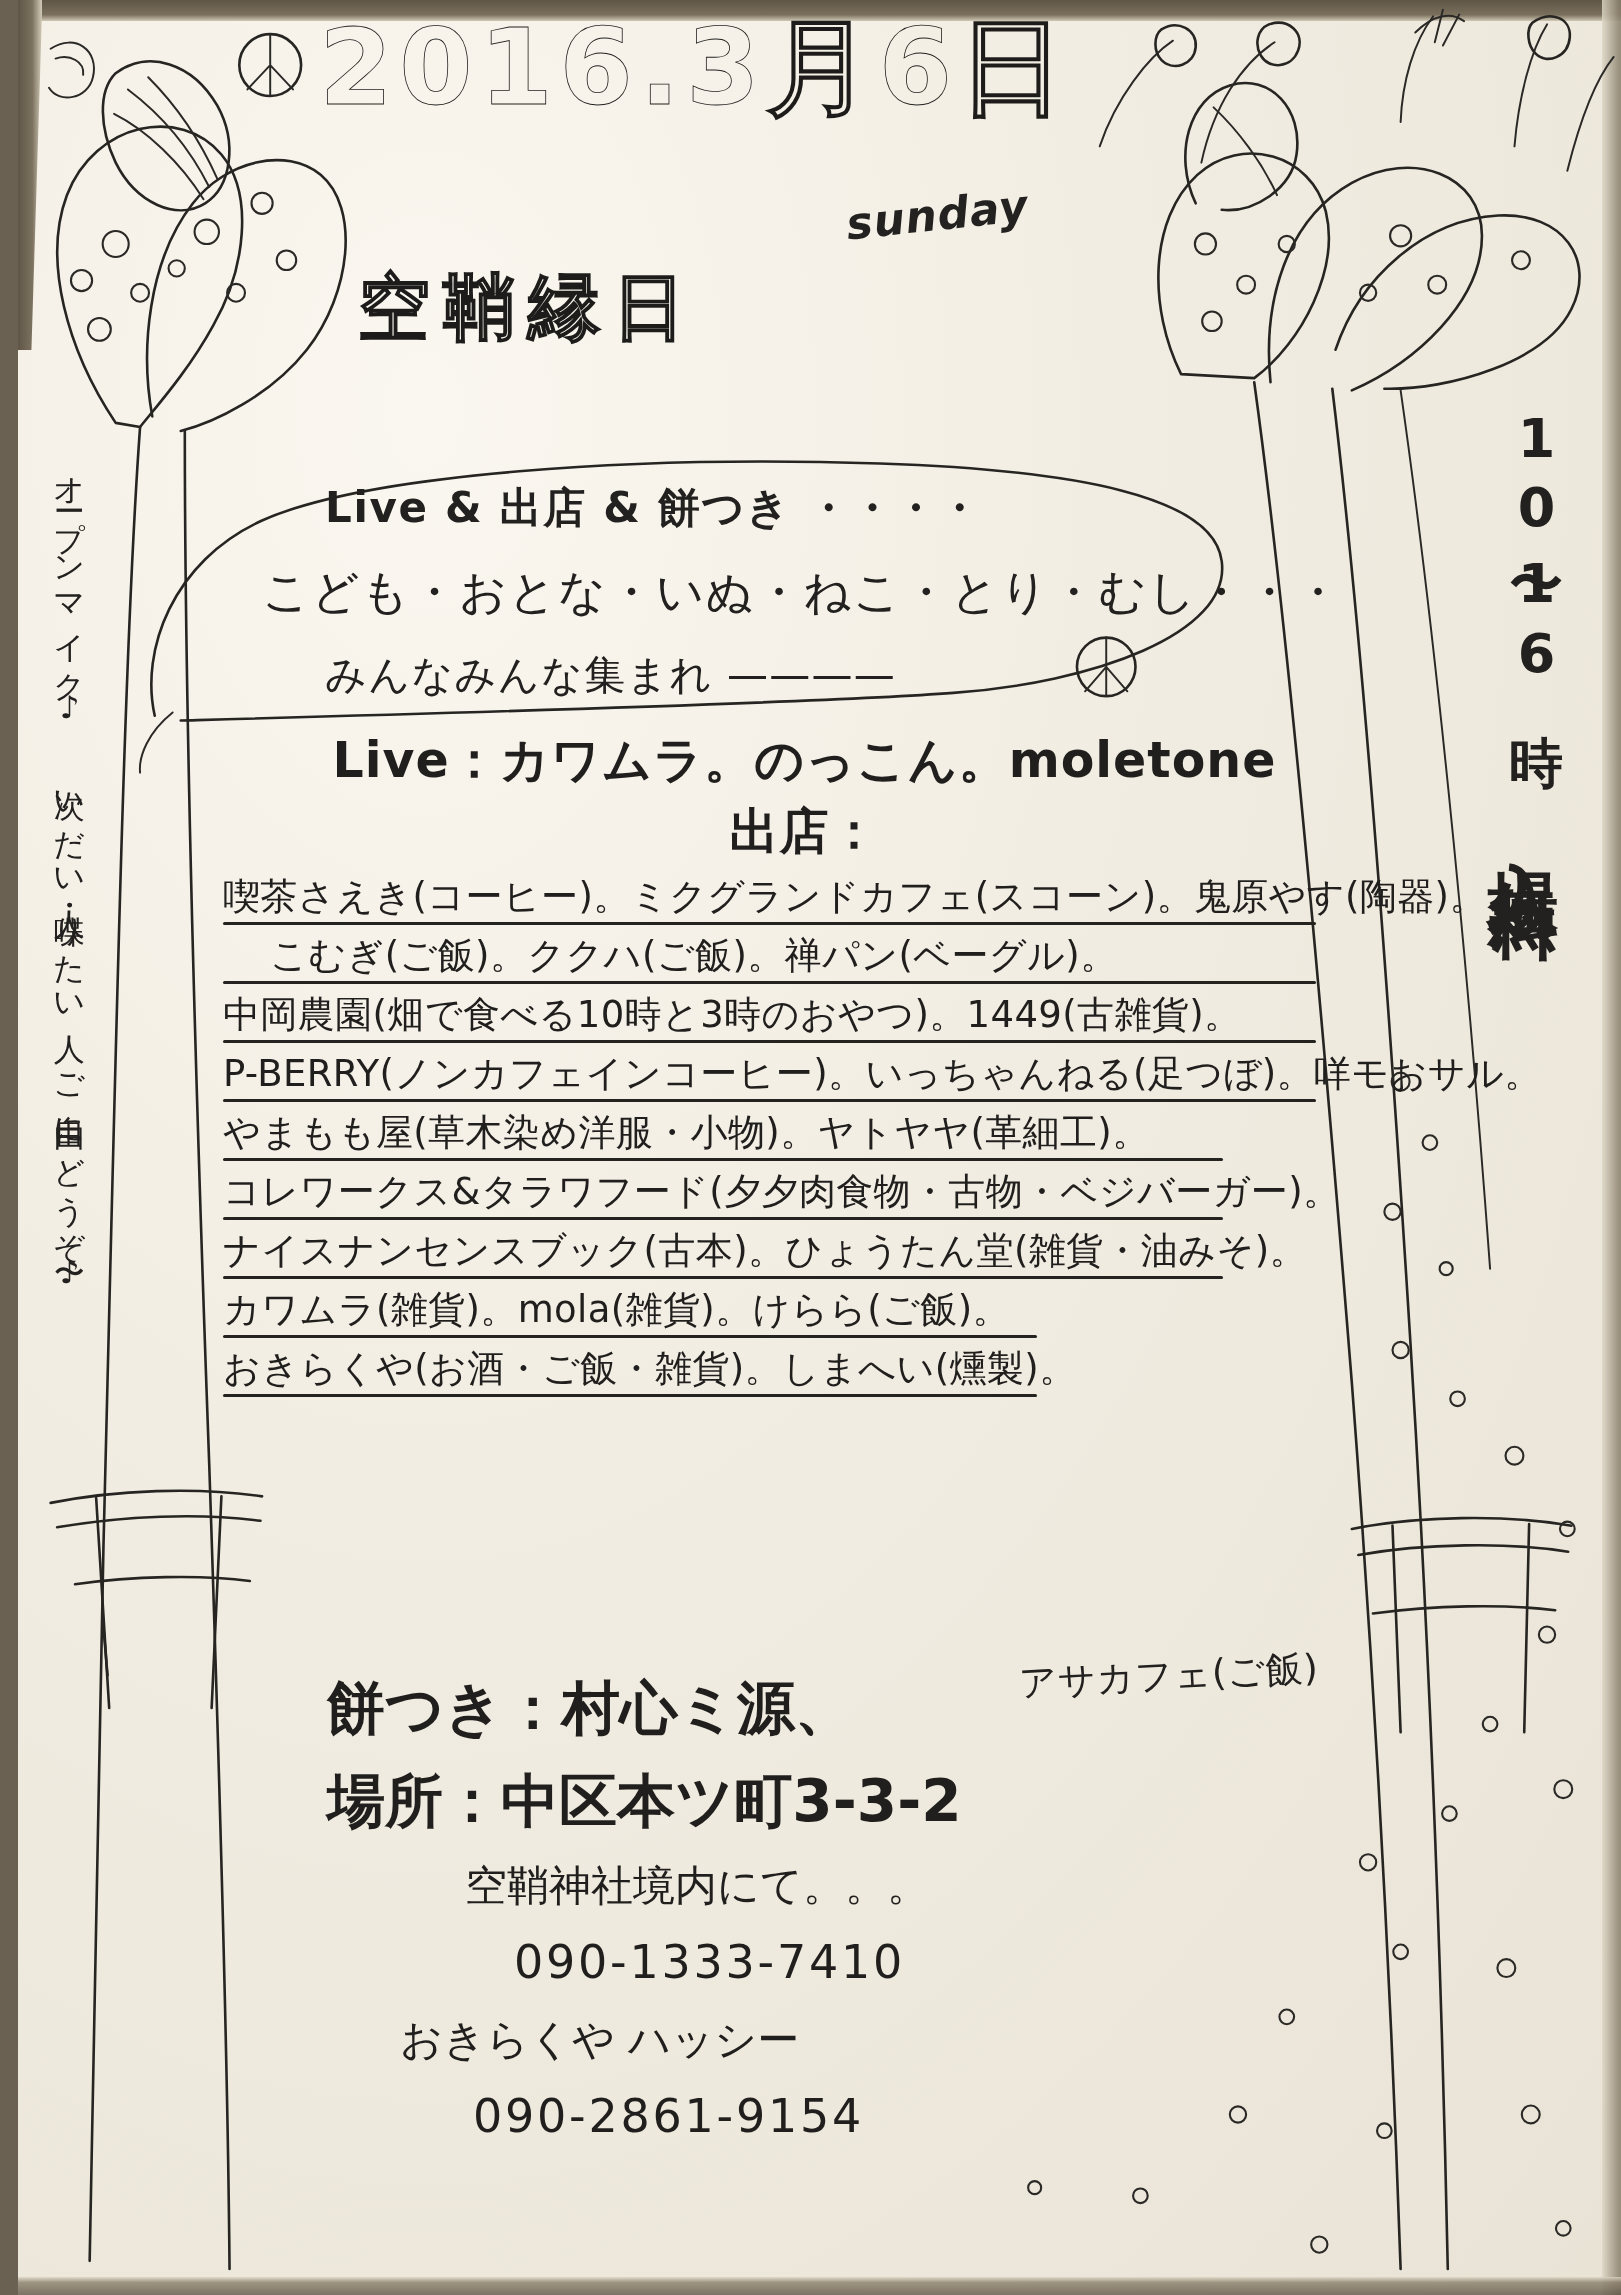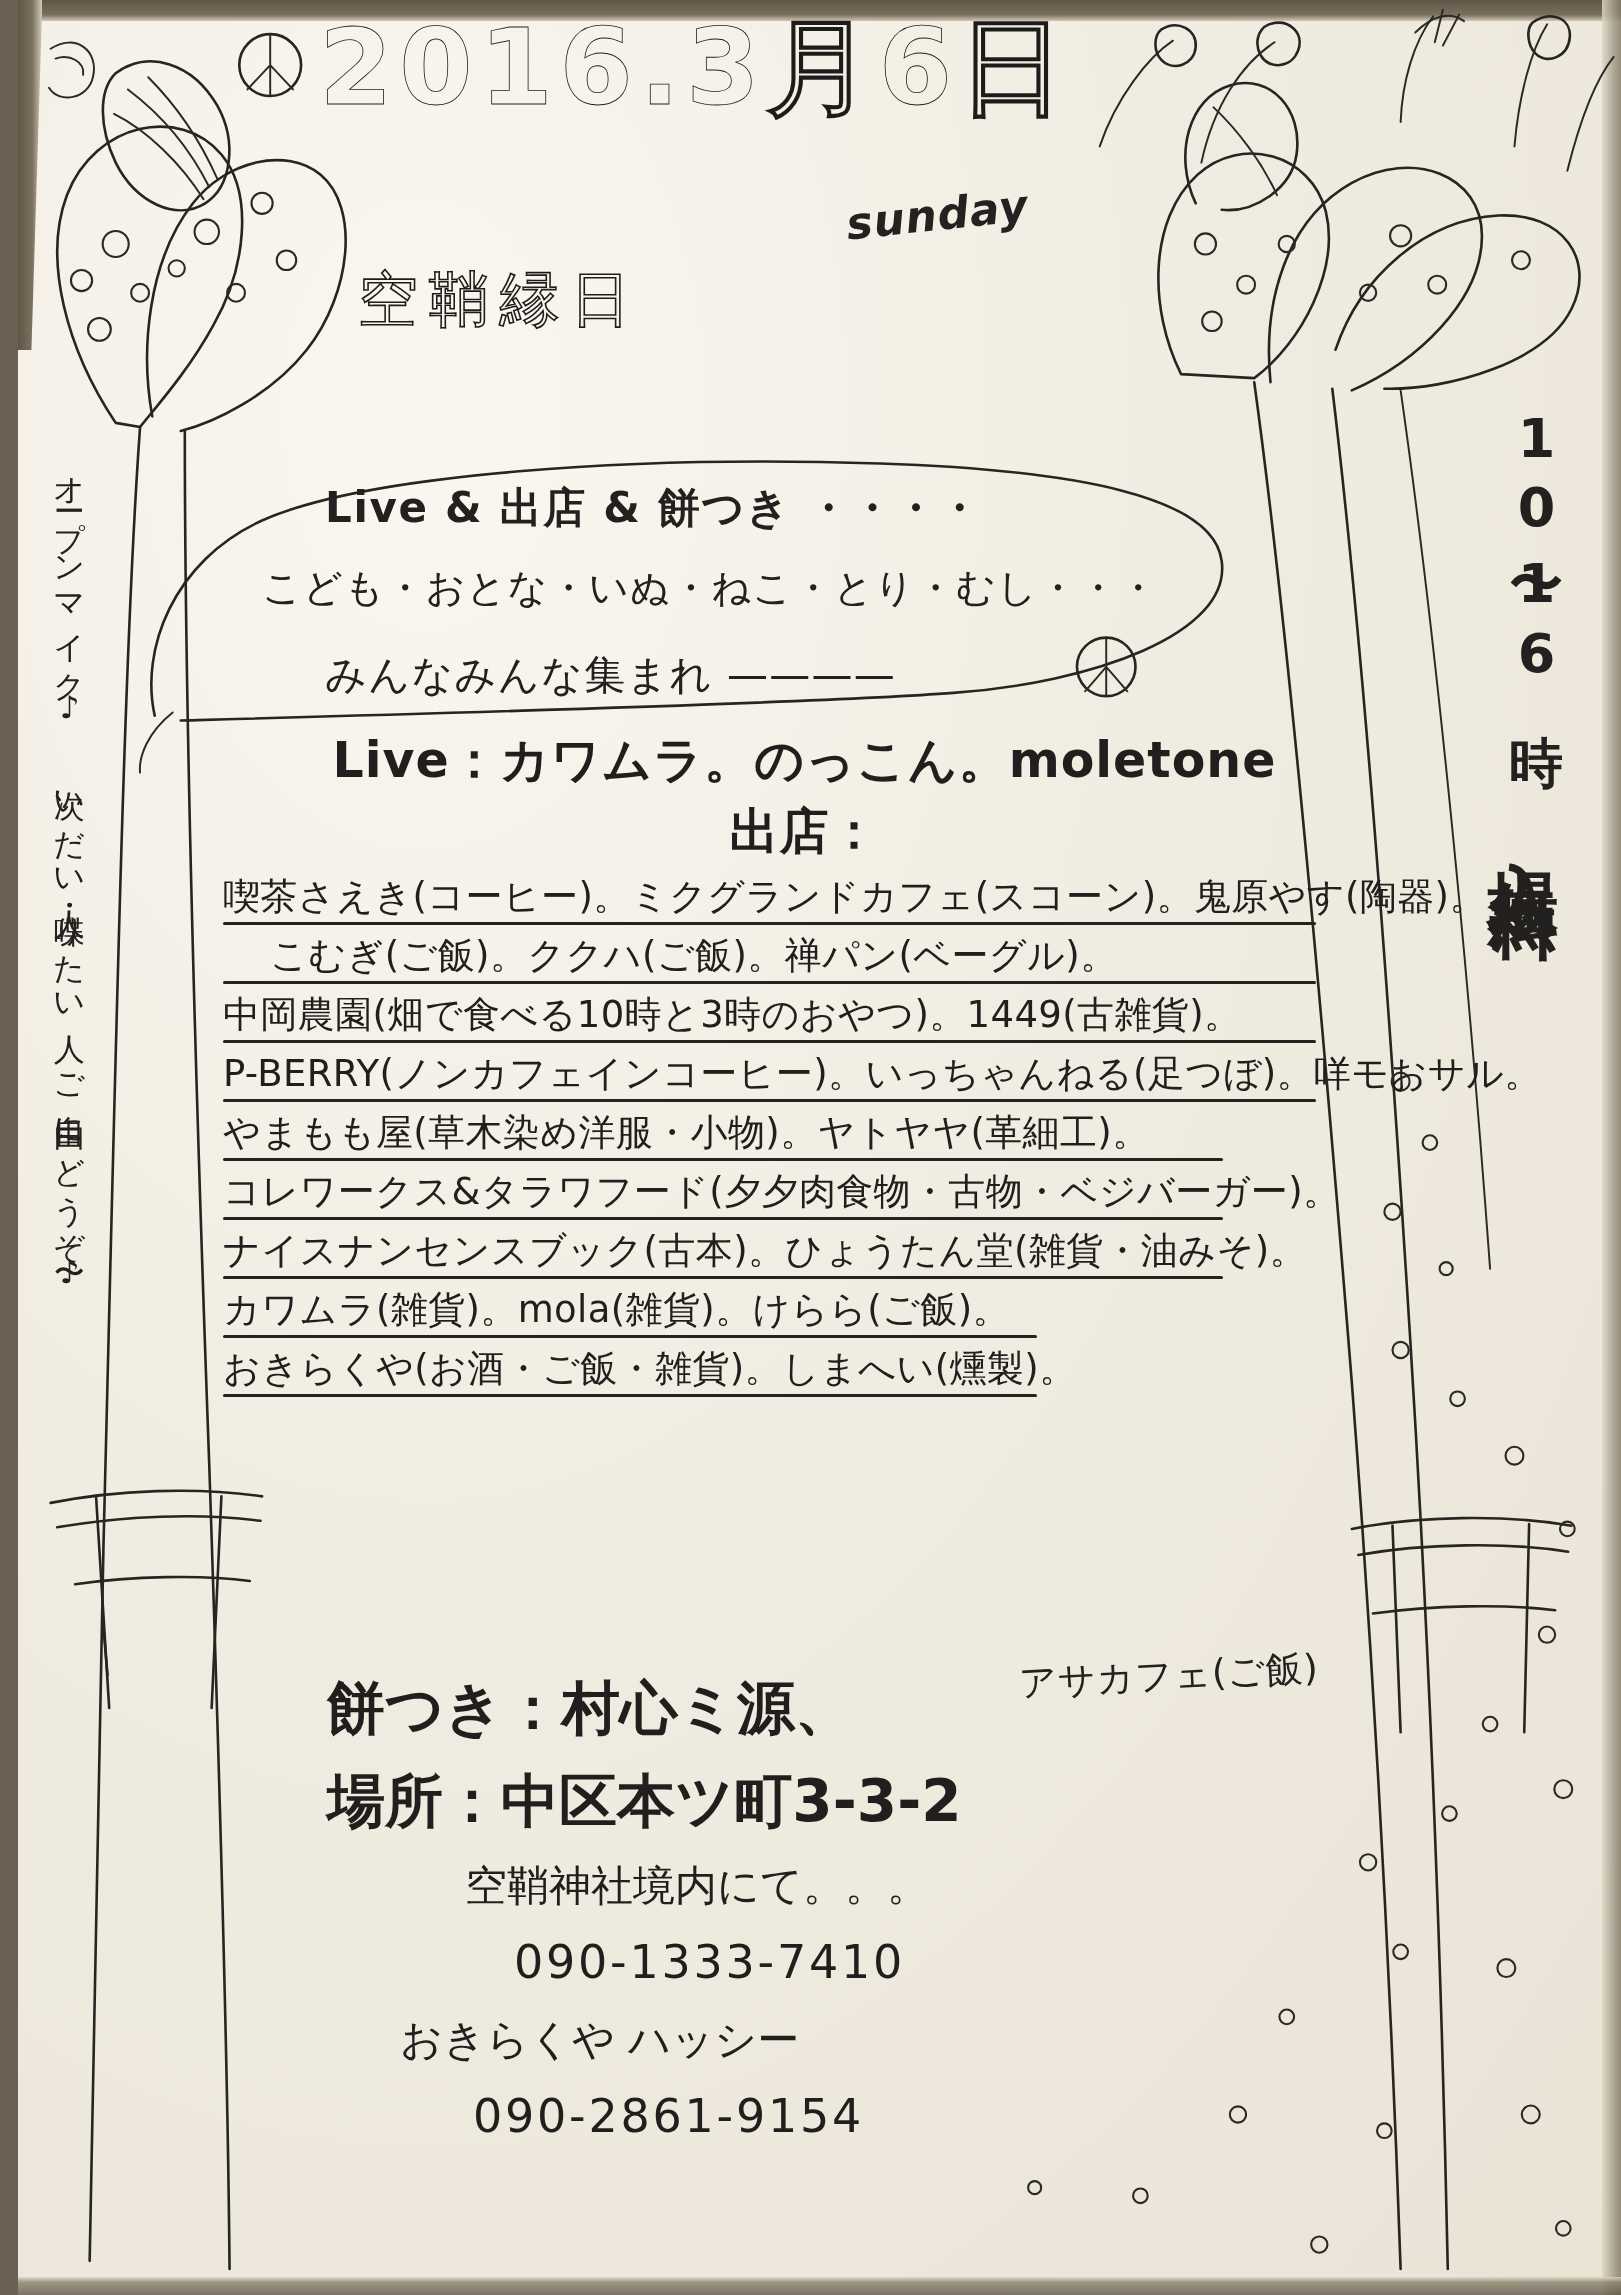--- a/index.html
+++ b/index.html
@@ -72,36 +72,36 @@
   #title-sunday {
     left: 828px; top: 189px;
     font-size: 44px;
     font-style: italic;
     font-weight: 700;
     transform: rotate(-6deg);
     color: #232220;
   }
   #title-main {
     left: 340px; top: 260px;
-    font-size: 60px;
-    font-weight: 400;
+    font-size: 72px;
+    font-weight: 700;
     letter-spacing: .18em;
     -webkit-text-stroke: 1.6px #1d1c1a;
     color: transparent;
   }
 
   #sub1 {
     left: 307px; top: 480px;
     font-size: 42px;
     font-weight: 600;
     letter-spacing: .04em;
   }
   #sub2 {
     left: 244px; top: 561px;
-    font-size: 39px;
+    font-size: 47px;
     letter-spacing: .03em;
   }
   #sub3 {
     left: 307px; top: 648px;
     font-size: 41px;
     letter-spacing: .03em;
   }
 
   
   .vertical {

